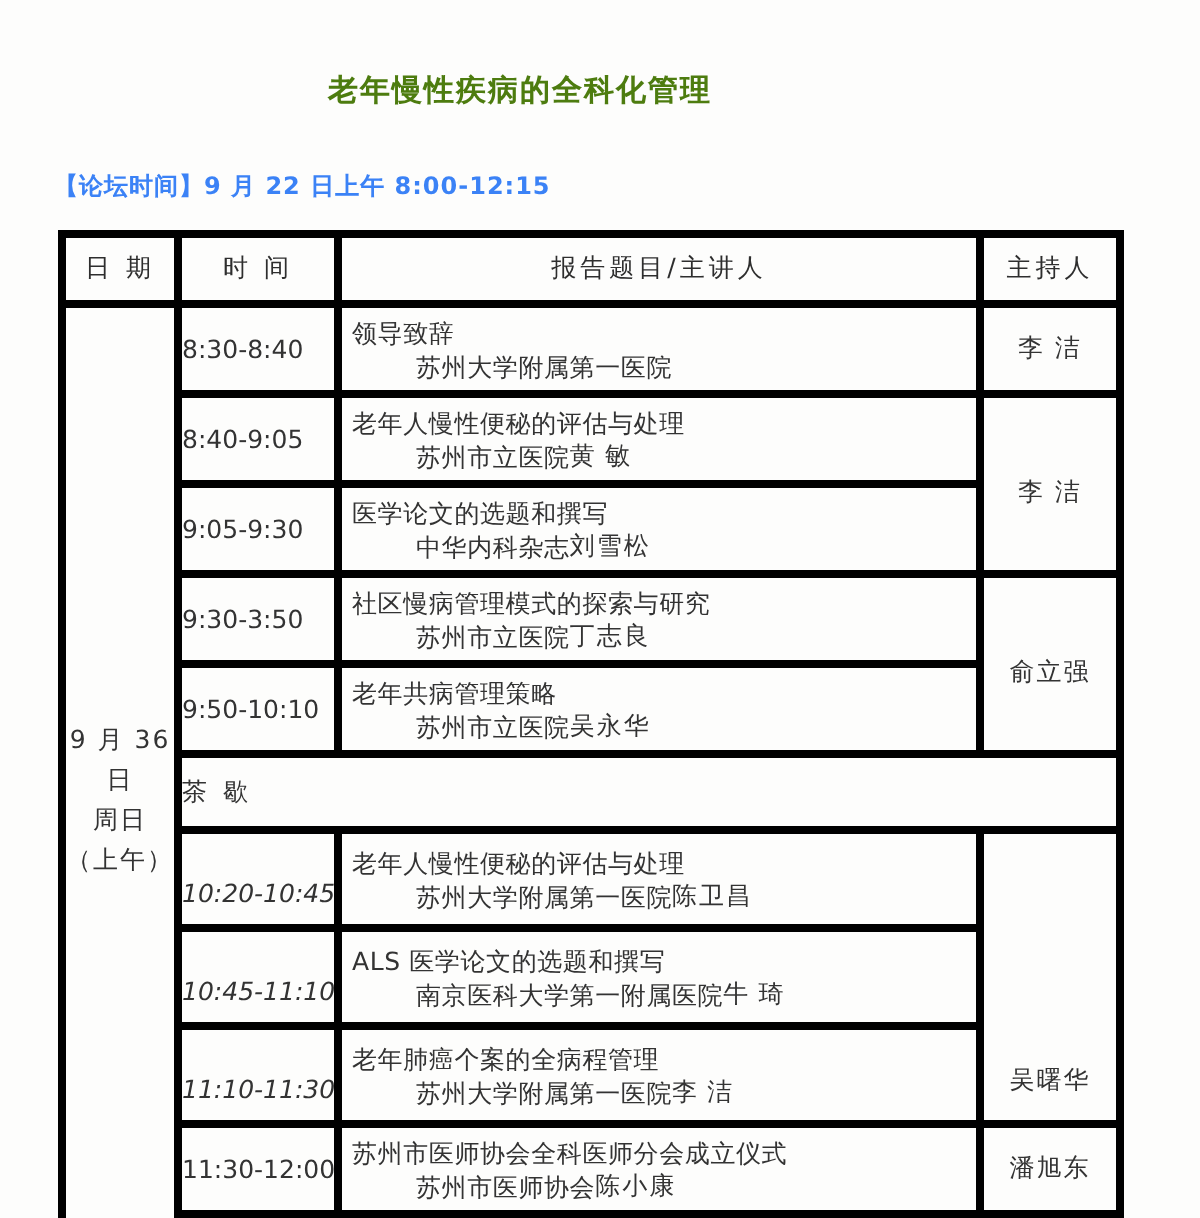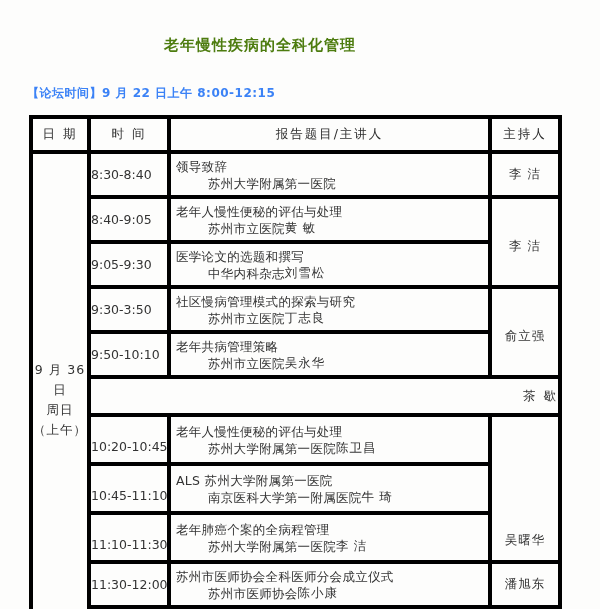--- a/index.html
+++ b/index.html
@@ -45,31 +45,31 @@
   .schedule td { height: 37px; vertical-align: middle; }
 
   col.c-date { width: 58px; }
   col.c-time { width: 80px; }
   col.c-report { width: 321px; }
   col.c-host { width: 70px; }
 
   td.datecell { text-align: center; line-height: 20px; letter-spacing: 1px; }
 
   td.time { text-align: left; white-space: nowrap; }
-  td.time.tlow { vertical-align: bottom; padding-bottom: 8px; }
+  td.time.tlow { vertical-align: bottom; padding-bottom: 8px; font-style: italic; }
 
   td.report { padding: 2px 12px 2px 5px; line-height: 17px; letter-spacing: 0.3px; }
   .rline2 { display: flex; justify-content: flex-start; margin-left: 32px; }
   .speaker { letter-spacing: 1px; white-space: nowrap; font-family: Liberation Serif, serif; }
 
   td.host { text-align: center; letter-spacing: 1px; }
   td.host.hlow { vertical-align: bottom; padding-bottom: 11px; margin-left: 44px; }
   td.host.hmid { padding-top: 8px; }
 
-  td.tea { height: 34px; text-align: right; letter-spacing: 2px; }
+  td.tea { height: 34px; text-align: left; letter-spacing: 2px; }
   td.center-label { text-align: center; letter-spacing: 2px; }
 </style>
 </head>
 <body>
 
 <div class="page">
 
   <div class="doc-title">老年慢性疾病的全科化管理</div>
 
   <div class="info-block">
@@ -162,21 +162,21 @@
           <div class="rline2">
               <span>苏州大学附属第一医院</span>
               <span class="speaker">陈卫昌</span>
             </div>
         </td>
         <td class="host hlow" rowspan="3">吴曙华</td>
       </tr>
       <tr>
         <td class="time tlow">10:45-11:10</td>
         <td class="report">
-          <div>ALS 苏州大学附属第一医院</div>
+          <div>ALS 医学论文的选题和撰写</div>
           <div class="rline2">
               <span>南京医科大学第一附属医院</span>
               <span class="speaker">牛 琦</span>
             </div>
         </td>
       </tr>
       <tr>
         <td class="time tlow">11:10-11:30</td>
         <td class="report">
           <div>老年肺癌个案的全病程管理</div>

